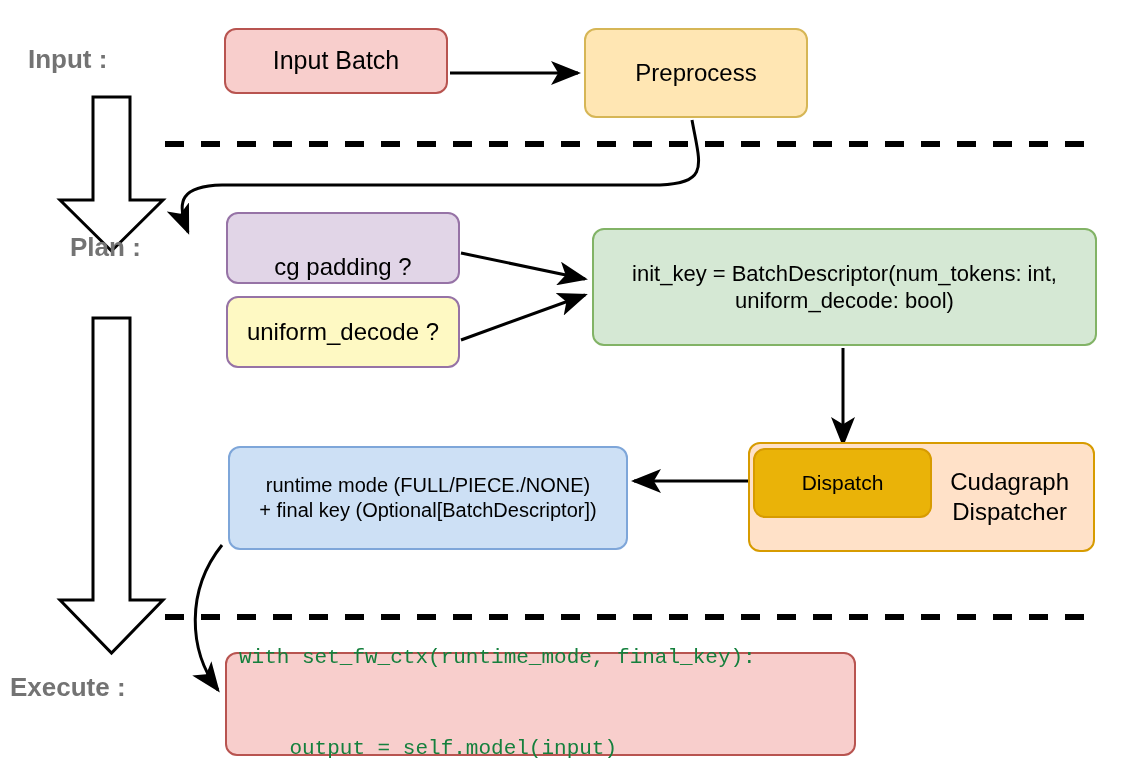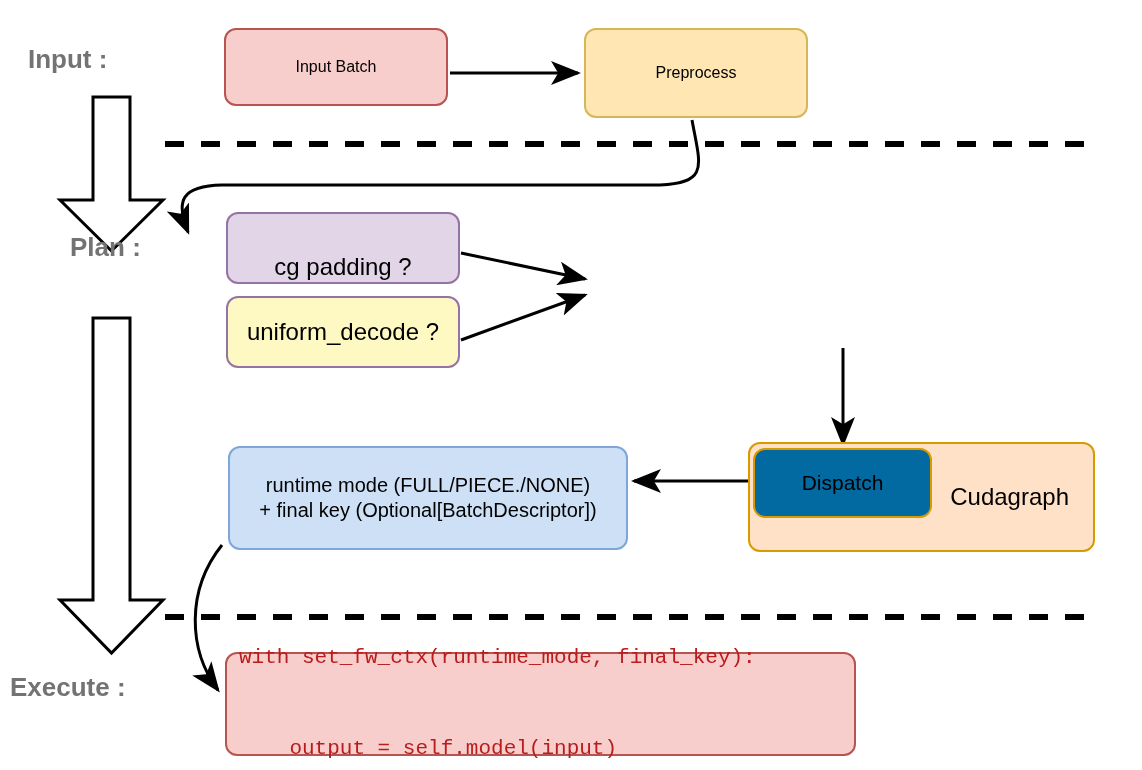--- a/index.html
+++ b/index.html
@@ -41,22 +41,22 @@
   }
   .stage-label {
     position: absolute;
     font-weight: bold;
     color: #737373;
     font-family: "Liberation Sans", sans-serif;
     white-space: nowrap;
   }
 
   
-  #node-input-batch   { left: 224px; top: 28px;  width: 224px; height: 78px;  font-size: 16px; }
-  #node-preprocess    { left: 584px; top: 28px;  width: 224px; height: 90px;  font-size: 16px; }
+  #node-input-batch   { left: 224px; top: 28px;  width: 224px; height: 66px;  font-size: 25px; }
+  #node-preprocess    { left: 584px; top: 28px;  width: 224px; height: 90px;  font-size: 24px; }
   #node-cg-padding    { left: 226px; top: 212px; width: 234px; height: 72px;  font-size: 24px; align-items: flex-end; }
   #node-uniform-dec   { left: 226px; top: 296px; width: 234px; height: 72px;  font-size: 24px; }
   #node-init-key      { left: 592px; top: 228px; width: 505px; height: 118px; font-size: 22px; padding: 0 14px; }
   #node-cudagraph     { left: 748px; top: 442px; width: 347px; height: 110px; font-size: 24px;
                         align-items: center; justify-content: flex-end; padding-right: 24px; }
   #node-dispatch      { left: 753px; top: 448px; width: 179px; height: 70px;  font-size: 21px; }
   #node-runtime-mode  { left: 228px; top: 446px; width: 400px; height: 104px; font-size: 20px; padding: 0 16px; }
   #node-code          { left: 225px; top: 652px; width: 631px; height: 104px;
                         font-family: "Liberation Mono", monospace; font-size: 21px;
                         justify-content: flex-start; padding-left: 12px; color: #4d4d4d; }
@@ -115,38 +115,45 @@
   </div>
 
   <div class="node" id="node-cg-padding" style="background-color: rgb(225, 213, 231); border-color: rgb(150, 115, 166);">
     <span>cg padding ?</span>
   </div>
 
   <div class="node" id="node-uniform-dec" style="background-color: #fef9c3; border-color: rgb(150, 115, 166);">
     <span>uniform_decode ?</span>
   </div>
 
+  <div class="node" id="node-init-key" style="background-color: rgb(213, 232, 212); border-color: rgb(130, 179, 102);">
+    <div>
+      <div>init_key = BatchDescriptor(num_tokens: int,</div>
+      <div>uniform_decode: bool)</div>
+    </div>
+  </div>
 
   <div class="node" id="node-cudagraph" style="background-color: rgb(255, 225, 200); border-color: rgb(215, 155, 0);">
     <div>
       <div>Cudagraph</div>
+      <div>Dispatcher</div>
     </div>
   </div>
 
-  <div class="node" id="node-dispatch" style="background-color: #0369a1; border-color: rgb(215, 155, 0);">
+  <div class="node" id="node-dispatch" style="background-color: #eab308; border-color: rgb(215, 155, 0);">
     <span>Dispatch</span>
   </div>
 
   <div class="node" id="node-runtime-mode" style="background-color: rgb(205, 224, 245); border-color: rgb(126, 166, 217);">
     <div>
       <div>runtime mode (FULL/PIECE./NONE)</div>
       <div>+ final key (Optional[BatchDescriptor])</div>
     </div>
   </div>
 
-  <div class="node" id="node-code" style="background-color: rgb(248, 206, 204); border-color: rgb(184, 84, 80); color: #b91c1c; align-items: center;">
+  <div class="node" id="node-code" style="background-color: rgb(248, 206, 204); border-color: rgb(184, 84, 80); color: #15803d; align-items: center;">
     <div class="code-lines">
       <div>with set_fw_ctx(runtime_mode, final_key):</div>
       <div>    output = self.model(input)</div>
     </div>
   </div>
 
 </div>
 
 </body></html>

